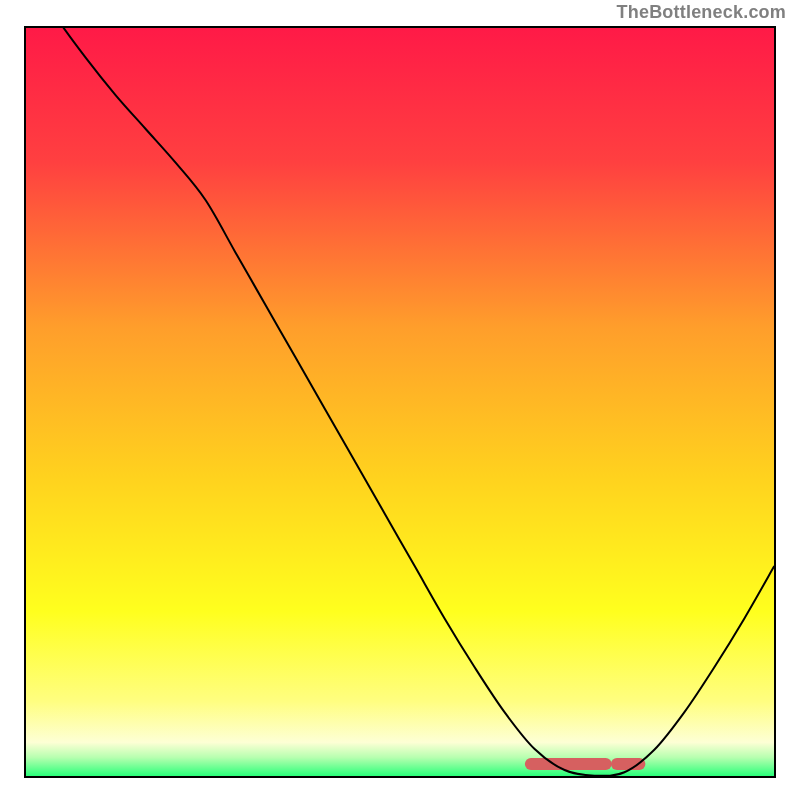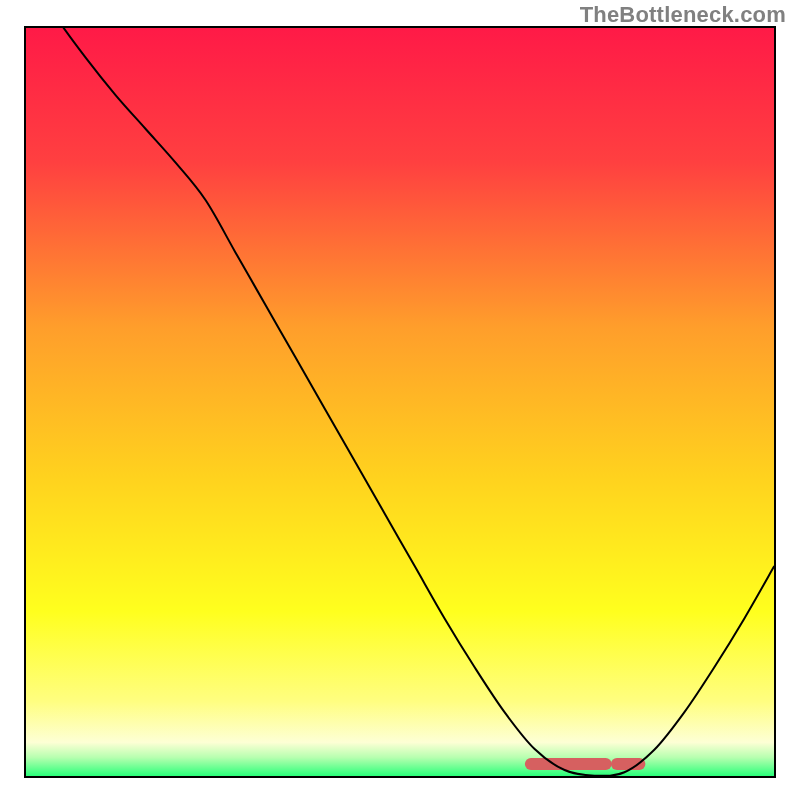--- a/index.html
+++ b/index.html
@@ -13,21 +13,21 @@
   }
   .container {
     position: relative;
     width: 800px;
     height: 800px;
   }
   .watermark {
     position: absolute;
     top: 2px;
     right: 14px;
-    font-size: 22px;
+    font-size: 18px;
     font-weight: bold;
     color: #808080;
     letter-spacing: 0.2px;
   }
   .plot-box {
     position: absolute;
     left: 24px;
     top: 26px;
     width: 752px;
     height: 752px;

